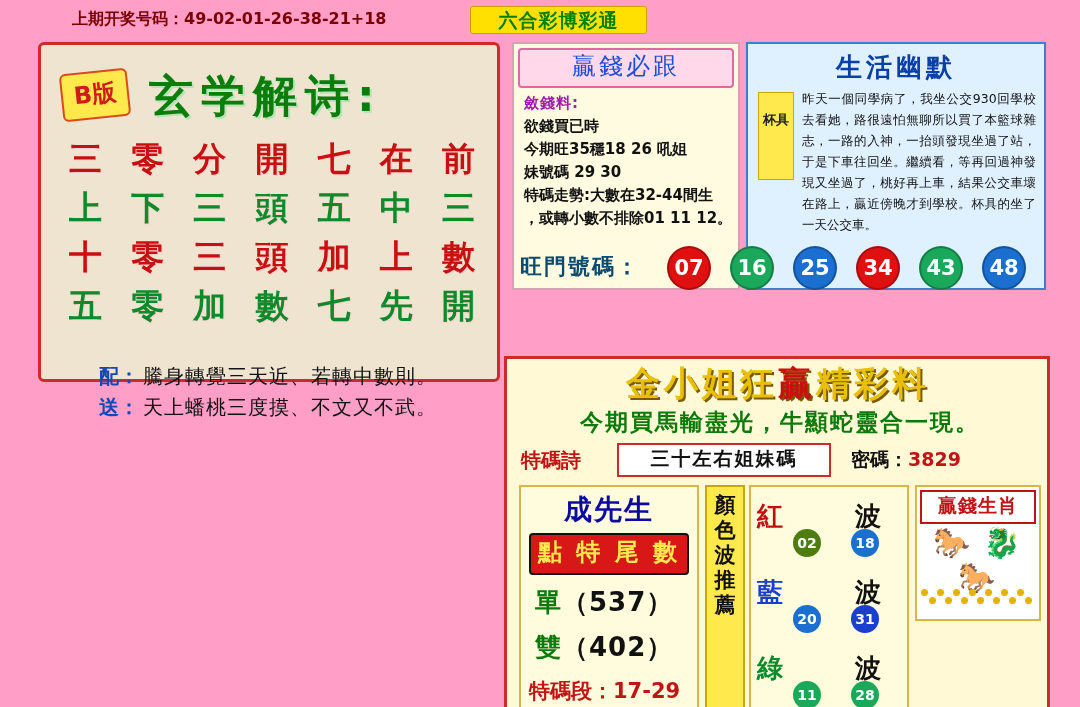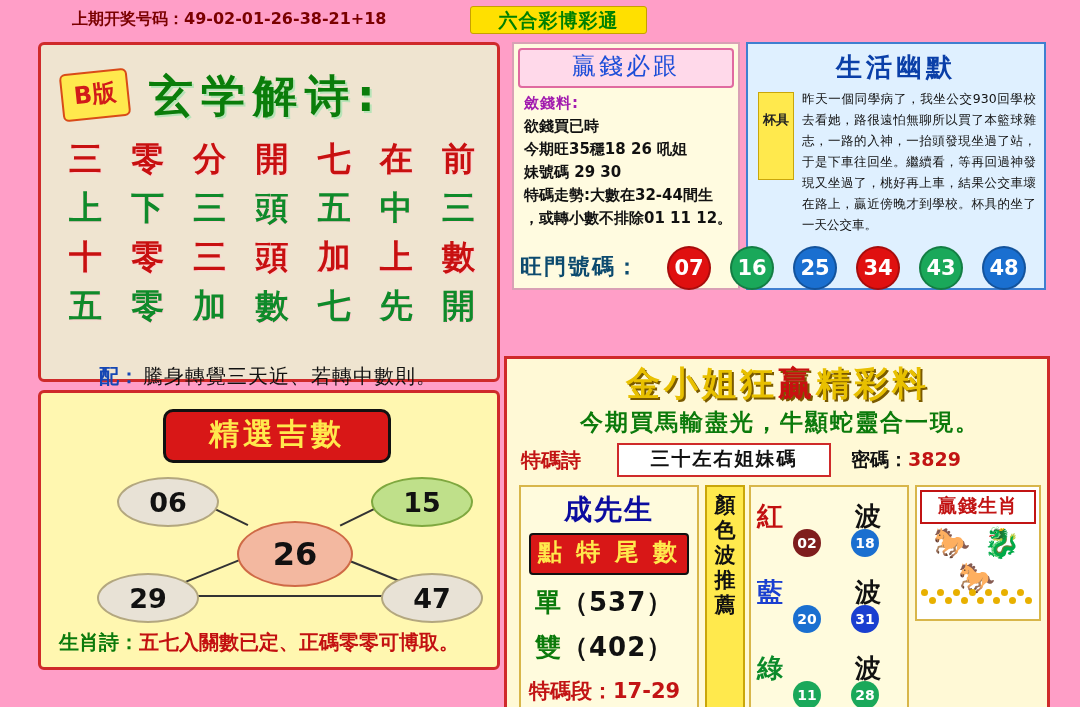--- a/index.html
+++ b/index.html
@@ -196,40 +196,20 @@
         <div class="lbl">配：</div>
         <div class="txt">騰身轉覺三天近、若轉中數則。</div>
       </div>
       <div class="nrow">
         <div class="lbl">送：</div>
         <div class="txt">天上蟠桃三度摸、不文又不武。</div>
       </div>
     </div>
   </div>
 
-  <div class="left-bottom">
-    <div class="jx-banner">
-      <span>精選吉數</span>
-    </div>
-    <div class="diagram">
-      <div class="line" style="left:150px;top:48px;width:60px;transform:rotate(26deg);"></div>
-      <div class="line" style="left:296px;top:48px;width:62px;transform:rotate(-26deg);"></div>
-      <div class="line" style="left:130px;top:108px;width:78px;transform:rotate(-22deg);"></div>
-      <div class="line" style="left:298px;top:108px;width:76px;transform:rotate(22deg);"></div>
-      <div class="line" style="left:128px;top:132px;width:228px;"></div>
-      <div class="ell e1">06</div>
-      <div class="ell e2">15</div>
-      <div class="ell e3">26</div>
-      <div class="ell e4">29</div>
-      <div class="ell e5">47</div>
-    </div>
-    <div class="zodiac">
-      <span class="k">生肖詩：</span><span class="v">五七入關數已定、正碼零零可博取。</span>
-    </div>
-  </div>
 
   <div class="r-winbox">
     <div class="hdr">
       <span>贏錢必跟</span>
     </div>
     <div class="sub">斂錢料:</div>
     <div class="l">欲錢買已時</div>
     <div class="l">今期旺35穩18 26 吼姐</div>
     <div class="l">妹號碼 29 30</div>
     <div class="l">特碼走勢:大數在32-44間生</div>
@@ -279,21 +259,21 @@
     </div>
 
     <div class="panelV">
       <span>顏色波推薦</span>
     </div>
 
     <div class="panelC">
       <div class="crow" style="top:2px;">
         <div class="cn" id="cn0" style="color: rgb(194, 16, 16);">紅</div>
         <div class="cw">波</div>
-        <div class="mini" id="m00" style="left: 42px; background: #7f1d1d;">02</div>
+        <div class="mini" id="m00" style="left: 42px; background: #4d7c0f;">02</div>
         <div class="mini" id="m01" style="left: 100px; background: rgb(26, 111, 208);">18</div>
       </div>
       <div class="crow" style="top:78px;">
         <div class="cn" id="cn1" style="color: rgb(26, 63, 208);">藍</div>
         <div class="cw">波</div>
         <div class="mini" id="m10" style="left: 42px; background: rgb(26, 111, 208);">20</div>
         <div class="mini" id="m11" style="left: 100px; background: rgb(26, 63, 208);">31</div>
       </div>
       <div class="crow" style="top:154px;">
         <div class="cn" id="cn2" style="color: rgb(11, 138, 42);">綠</div>

